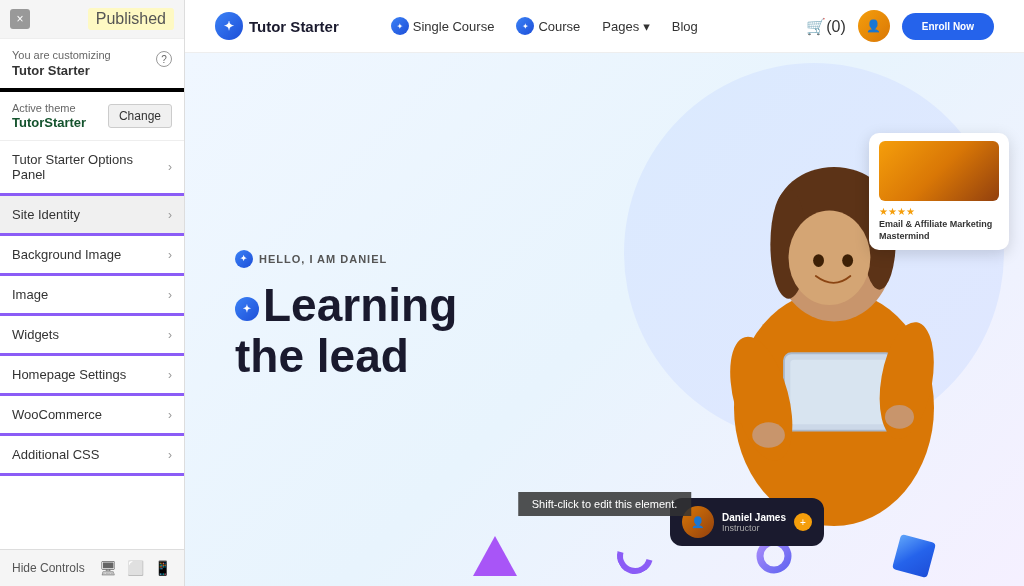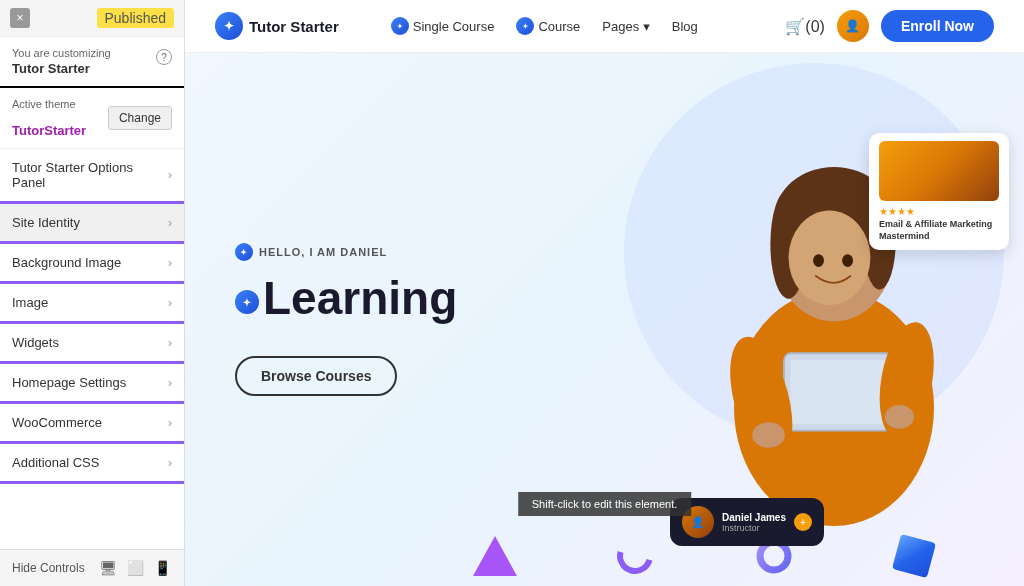--- a/index.html
+++ b/index.html
@@ -29,30 +29,30 @@
       width: 20px; height: 20px;
       background: #999;
       border-radius: 3px;
       display: flex; align-items: center; justify-content: center;
       cursor: pointer;
       color: #fff;
       font-size: 12px;
     }
 
     .published-badge {
-      font-size: 14px;
+      font-size: 16px;
       color: #555;
-      background: #fde047;
+      background: #fef9c3;
       padding: 2px 8px;
       border-radius: 3px;
     }
 
     .customizing-section {
       padding: 10px 12px;
-      border-bottom: 2px solid #000000;
+      border-bottom: 4px solid #000000;
       display: flex;
       align-items: flex-start;
       justify-content: space-between;
     }
 
     .customizing-text { font-size: 11px; color: #666; }
     .customizing-title { font-size: 13px; font-weight: 600; color: #333; margin-top: 2px; }
 
     .help-icon {
       width: 16px; height: 16px;
@@ -65,21 +65,21 @@
 
     .theme-section {
       padding: 10px 12px;
       border-bottom: 1px solid #eee;
       display: flex;
       align-items: center;
       justify-content: space-between;
     }
 
     .theme-label { font-size: 11px; color: #666; }
-    .theme-name { font-size: 13px; font-weight: 600; color: #a21caf; margin-top: 13px; }
+    .theme-name { font-size: 13px; font-weight: 600; color: #14532d; margin-top: 1px; }
 
     .change-btn {
       background: #f0f0f0;
       border: 1px solid #ccc;
       border-radius: 3px;
       font-size: 12px;
       padding: 4px 10px;
       cursor: pointer;
       color: #333;
     }
@@ -183,21 +183,21 @@
       display: flex; align-items: center; justify-content: center;
       color: white; font-size: 12px; cursor: pointer;
     }
 
     .enroll-btn {
       background: #2563eb;
       color: white;
       border: none;
       border-radius: 25px;
       padding: 8px 20px;
-      font-size: 14px;
+      font-size: 10px;
       font-weight: 600;
       cursor: pointer;
     }
 
     
     .hero-section {
       flex: 1;
       background: linear-gradient(135deg, #f0f7ff 0%, #e8f4fd 50%, #f5f0ff 100%);
       position: relative;
       overflow: hidden;
@@ -505,22 +505,22 @@
 
     <div class="hero-content">
       <div class="hero-subtitle">
         <div class="hero-subtitle-icon">✦</div>
         <span>HELLO, I AM DANIEL</span>
       </div>
       <div class="hero-title">
         <div>
           <span class="hero-title-icon">✦</span><span>Learning</span>
         </div>
-      </div>
-      <button class="browse-btn">Browse Courses</button>
+        <div>the lead</div>
+      </div>
     </div>
 
     <div class="hero-image-area">
 
       <div class="hero-circle"></div>
 
       <svg style="position:absolute;right:30px;bottom:60px;width:320px;height:400px;z-index:2;" viewBox="0 0 320 440" fill="none" xmlns="http://www.w3.org/2000/svg">
 
         <ellipse cx="160" cy="310" rx="110" ry="130" fill="#d97706"></ellipse>
 

